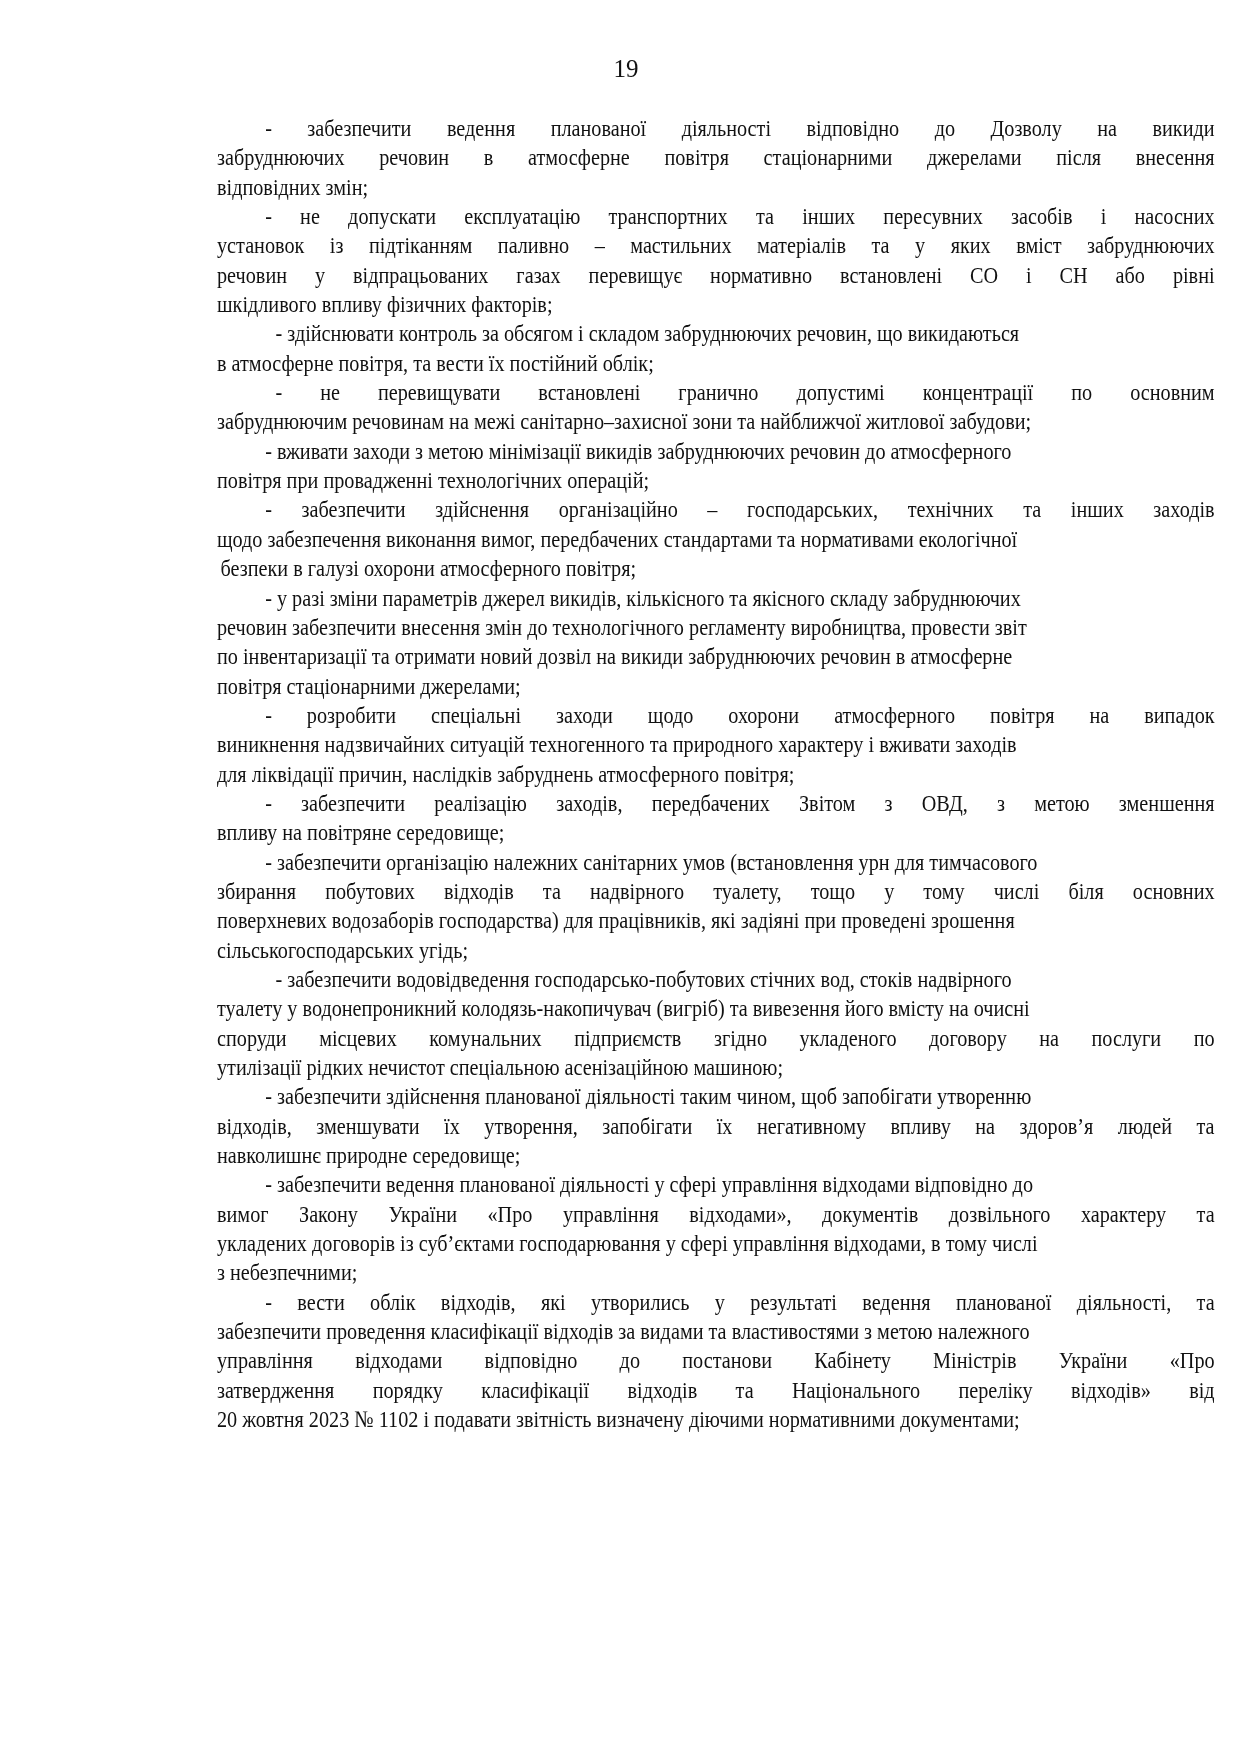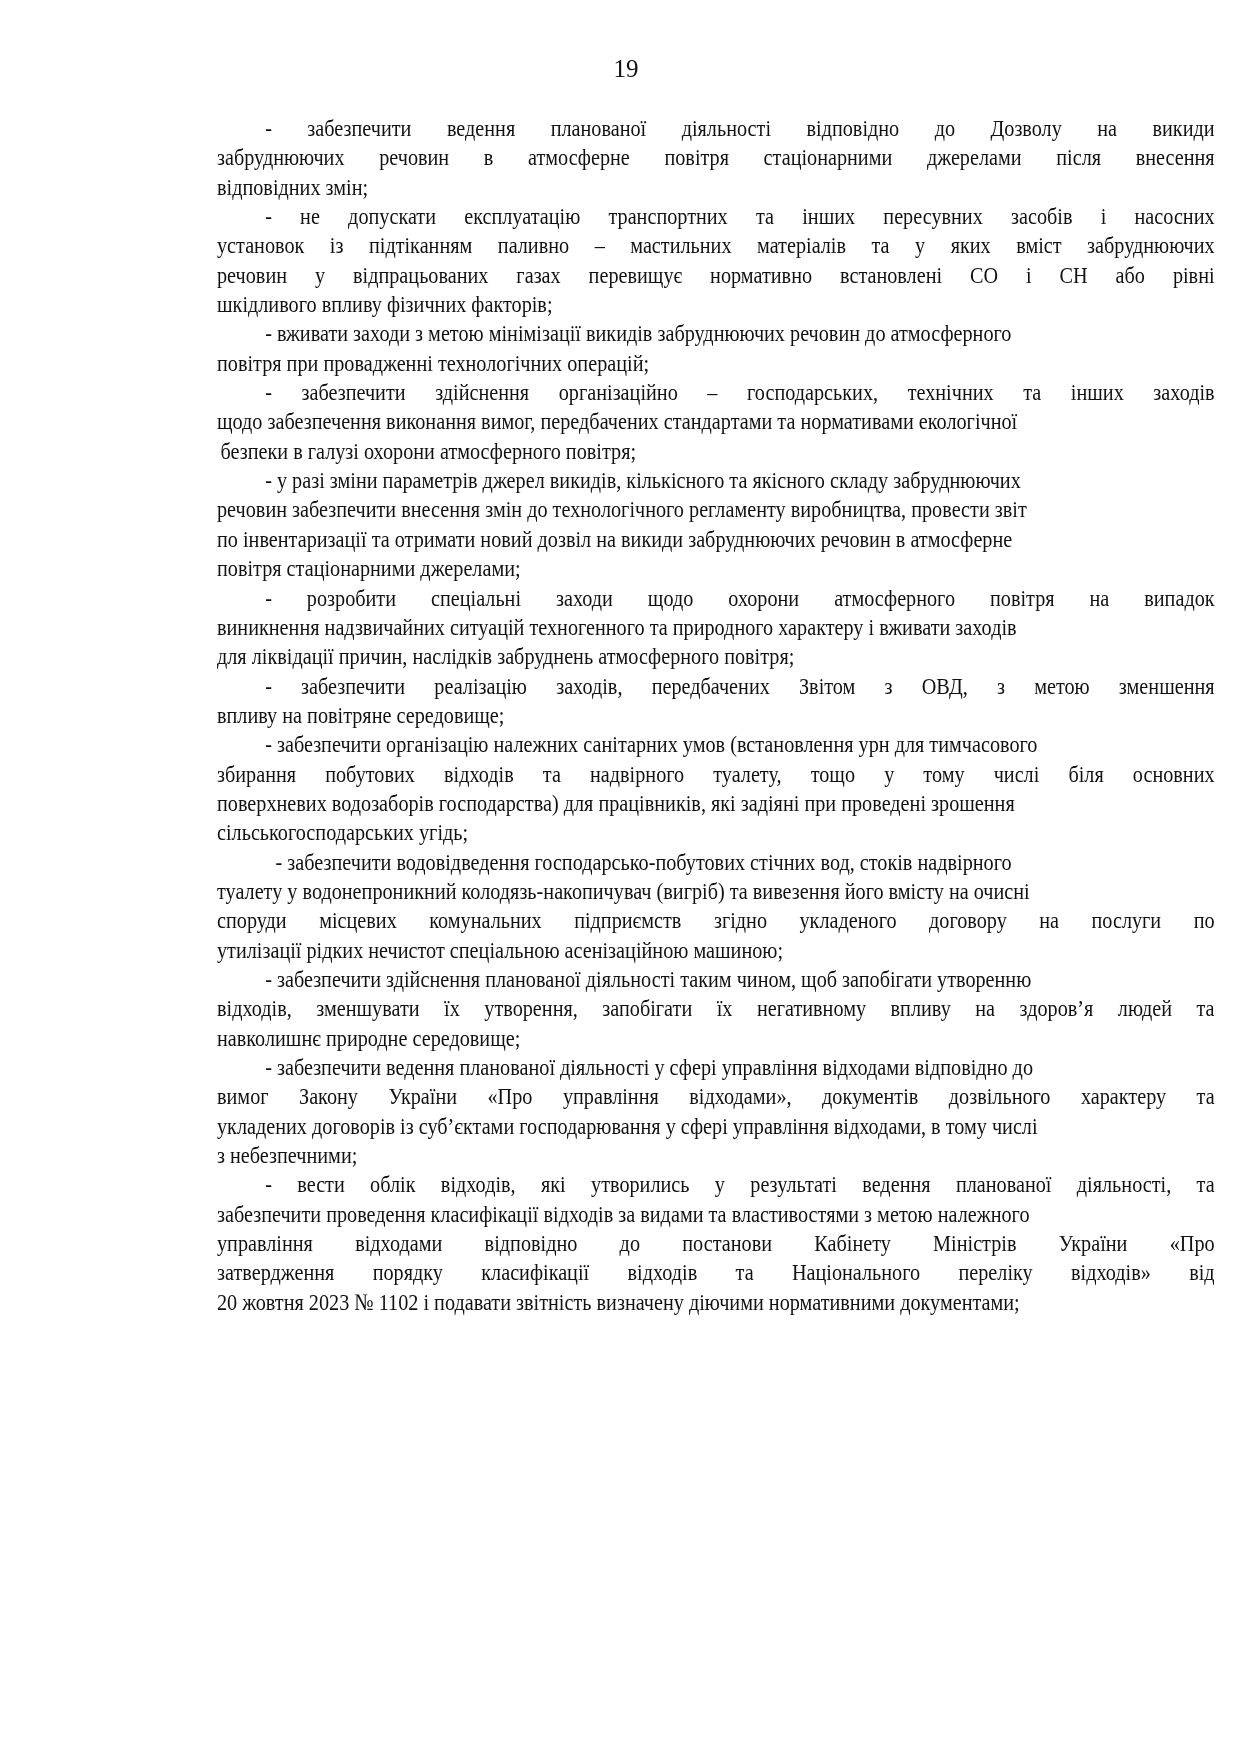--- a/index.html
+++ b/index.html
@@ -42,21 +42,29 @@
     </div>
 
     <div>
       <div class="line i1 just">- не допускати експлуатацію транспортних та інших пересувних засобів і насосних</div>
       <div class="line just">установок із підтіканням паливно – мастильних матеріалів та у яких вміст забруднюючих</div>
       <div class="line just">речовин у відпрацьованих газах перевищує нормативно встановлені СО і СН або рівні</div>
       <div class="line">шкідливого впливу фізичних факторів;</div>
     </div>
 
 
+    <div>
+      <div class="line i2">- здійснювати контроль за обсягом і складом забруднюючих речовин, що викидаються</div>
+      <div class="line">в атмосферне повітря, та вести їх постійний облік;</div>
+    </div>
 
+    <div>
+      <div class="line i2 just">- не перевищувати встановлені гранично допустимі концентрації по основним</div>
+      <div class="line">забруднюючим речовинам на межі санітарно–захисної зони та найближчої житлової забудови;</div>
+    </div>
 
     <div>
       <div class="line i1">- вживати заходи з метою мінімізації викидів забруднюючих речовин до атмосферного</div>
       <div class="line">повітря при провадженні технологічних операцій;</div>
     </div>
 
     <div>
       <div class="line i1 just">- забезпечити здійснення організаційно – господарських, технічних та інших заходів</div>
       <div class="line">щодо забезпечення виконання вимог, передбачених стандартами та нормативами екологічної</div>
       <div class="line i0s">безпеки в галузі охорони атмосферного повітря;</div>

